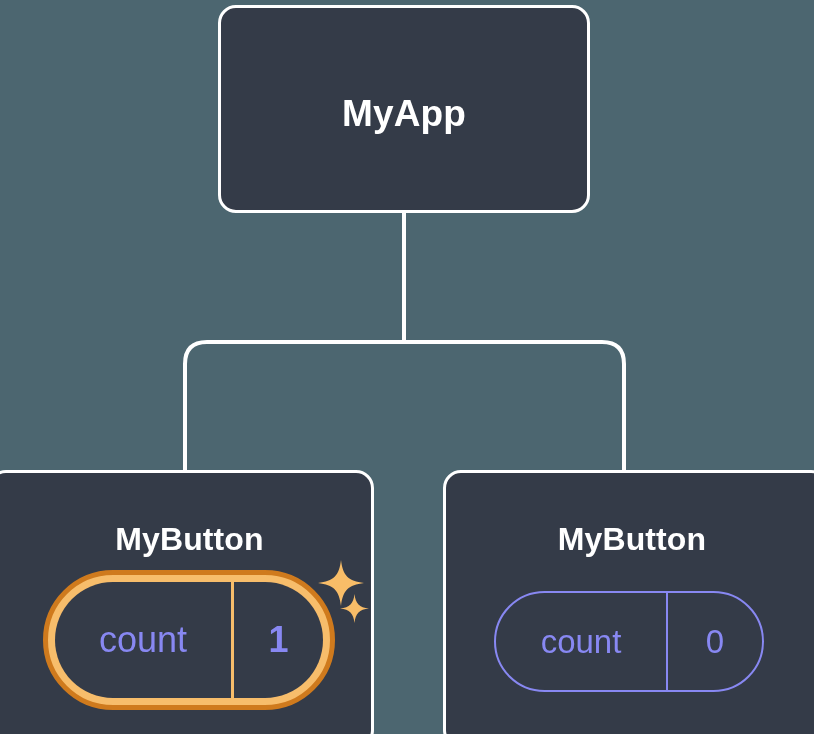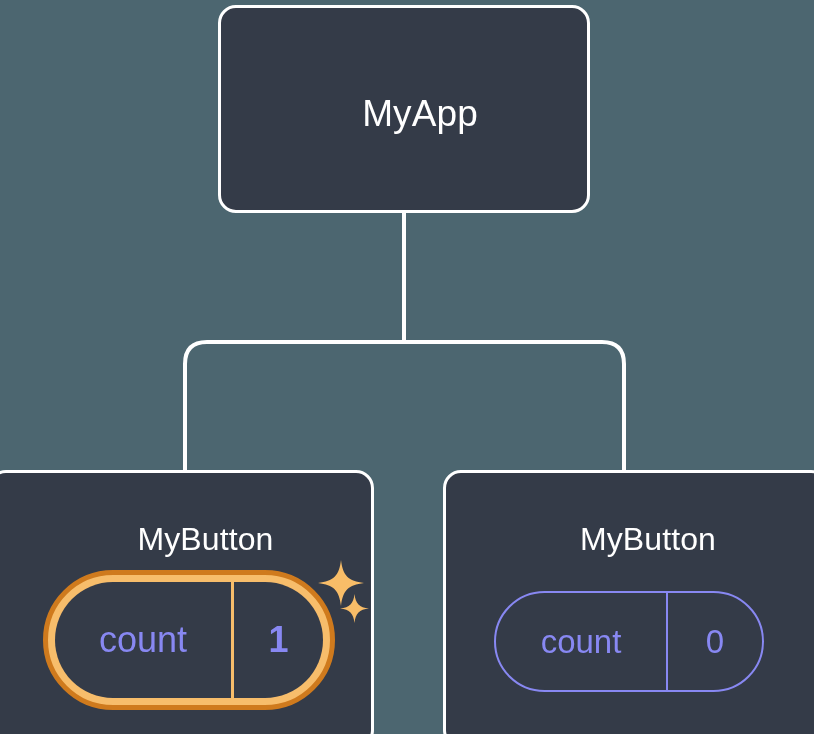--- a/index.html
+++ b/index.html
@@ -40,24 +40,23 @@
     border: 3px solid #ffffff;
     border-radius: 18px;
     box-sizing: border-box;
   }
   .node-title {
     position: absolute;
     left: 0;
     width: 100%;
     text-align: center;
     color: #ffffff;
-    font-weight: 400;
+    font-weight: 700;
     letter-spacing: 0.1px;
     white-space: nowrap;
-    margin-left: 16px;
   }
 
   #root-node {
     left: 218px;
     top: 5px;
     width: 372px;
     height: 208px;
   }
   #root-node .node-title {
     top: 85px;

